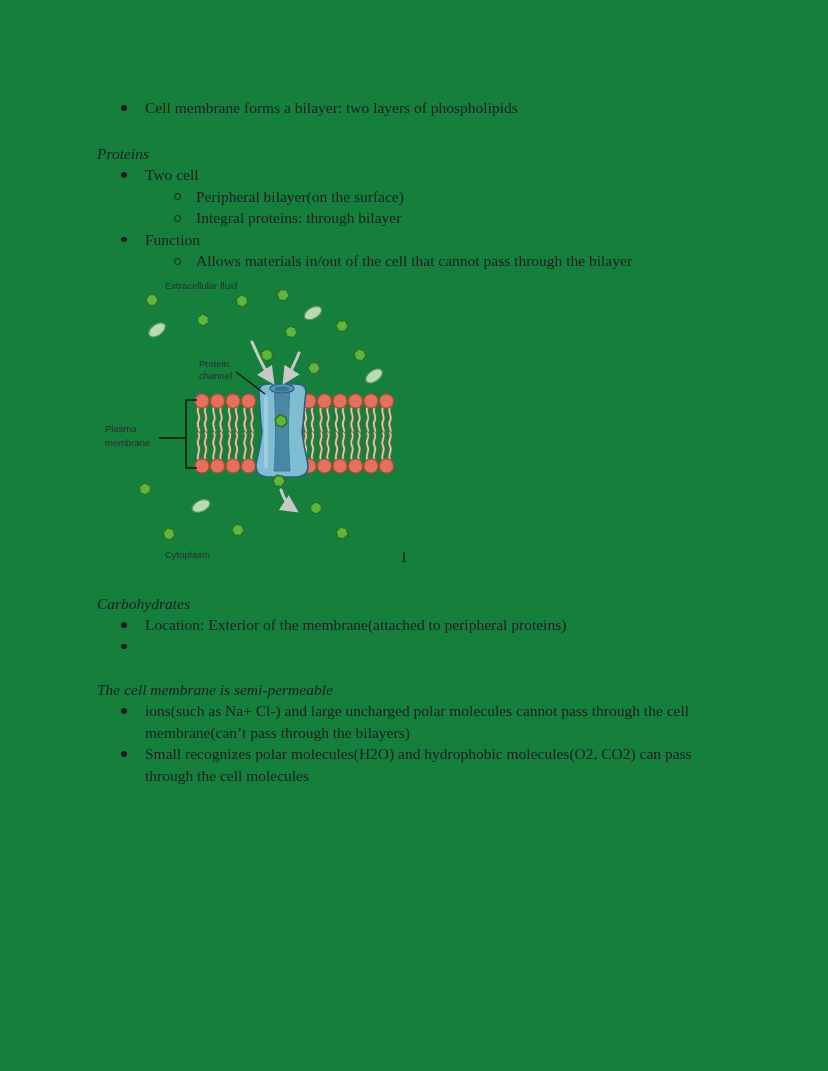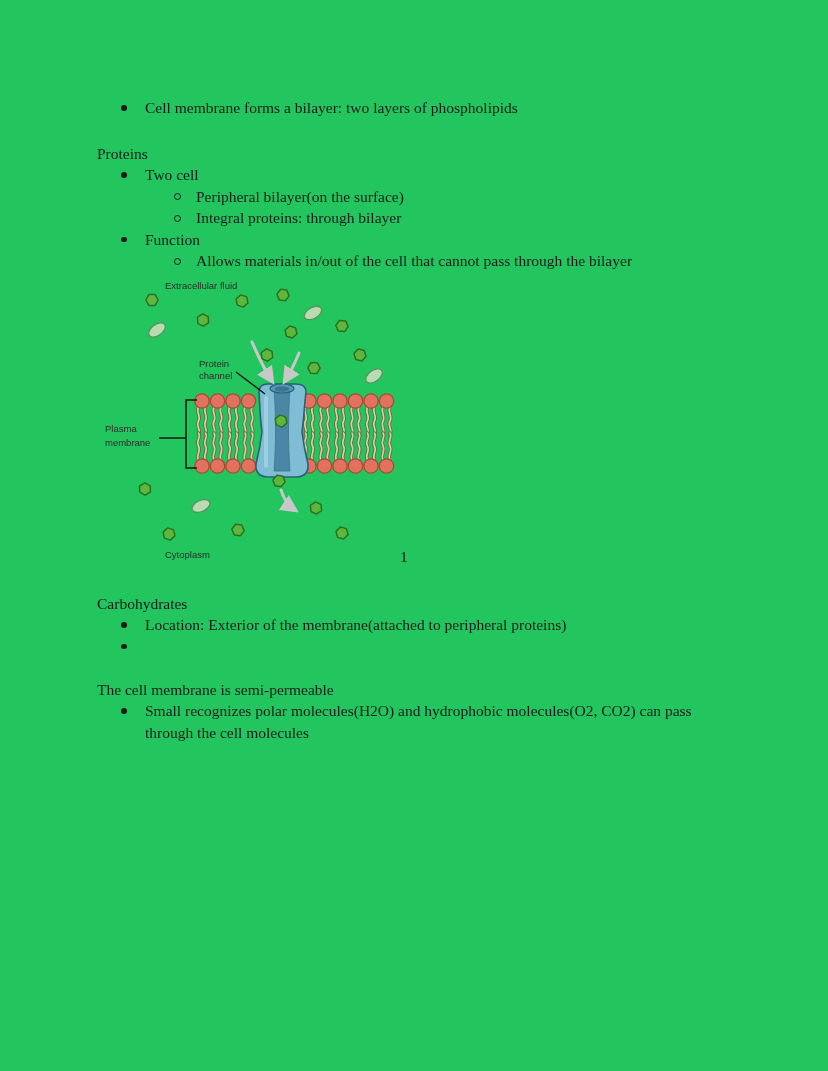--- a/index.html
+++ b/index.html
@@ -1,28 +1,28 @@
 <!DOCTYPE html>
 <html><head>
 <meta charset="utf-8">
 <style>
   html,body{margin:0;padding:0;background:#ffffff;}
   .page{
     position:relative;
     width:828px;height:1071px;
-    background:#22c55e;
+    background:#15803d;
     font-family:"Liberation Serif", serif;
     font-size:15.5px;
     line-height:21.4px;
     color:#1c1c1c;
     overflow:hidden;
   }
   .abs{position:absolute;}
   .block{position:absolute;left:97px;width:660px;}
-  .heading{margin:0;}
+  .heading{margin:0;font-style:italic;}
   .li1{position:relative;padding-left:48px;}
   .li2{position:relative;padding-left:99px;}
   .dot{
     position:absolute;left:24px;top:8px;
     width:5.5px;height:5.5px;border-radius:50%;
     background:#1c1c1c;
   }
   .ring{
     position:absolute;left:77px;top:7.5px;
     width:5px;height:5px;border-radius:50%;
@@ -251,18 +251,23 @@
     </div>
     <div class="li1">
       <span class="dot"></span>
     </div>
   </div>
 
   <div class="block" style="top:679px">
     <div class="heading">The cell membrane is semi-permeable</div>
     <div class="li1">
       <span class="dot"></span>
+      <span class="bl">ions(such as Na+ Cl-) and large uncharged polar molecules cannot pass through the cell</span>
+      <span class="bl">membrane(can’t pass through the bilayers)</span>
+    </div>
+    <div class="li1">
+      <span class="dot"></span>
       <span class="bl">Small recognizes polar molecules(H2O) and hydrophobic molecules(O2, CO2) can pass</span>
       <span class="bl">through the cell molecules</span>
     </div>
   </div>
 
 </div>
 
 </body></html>

